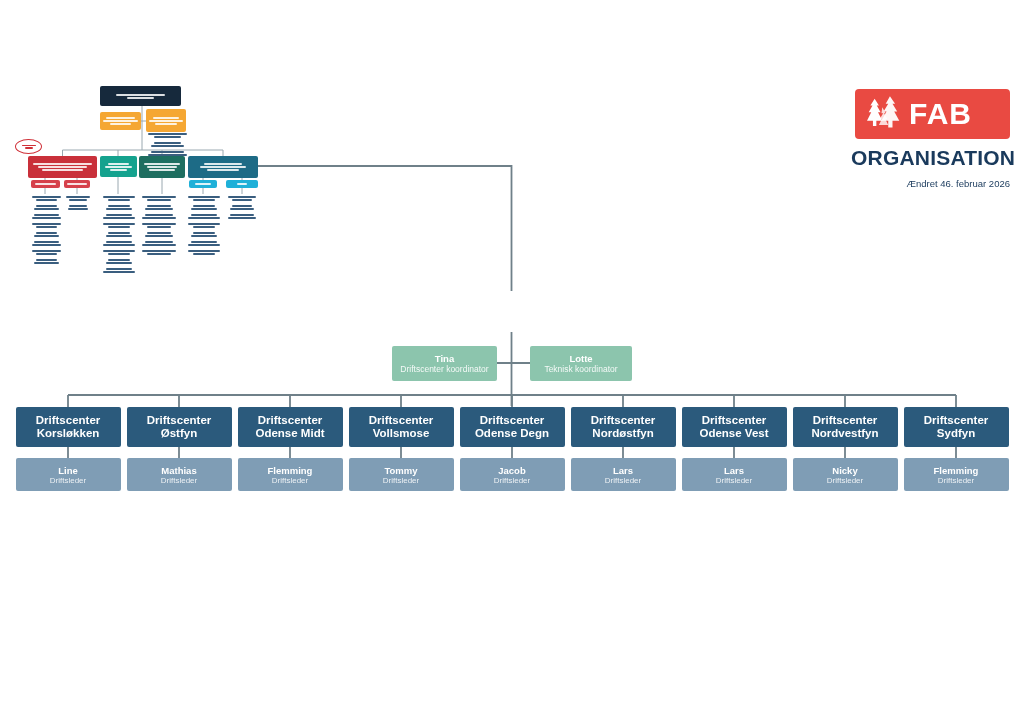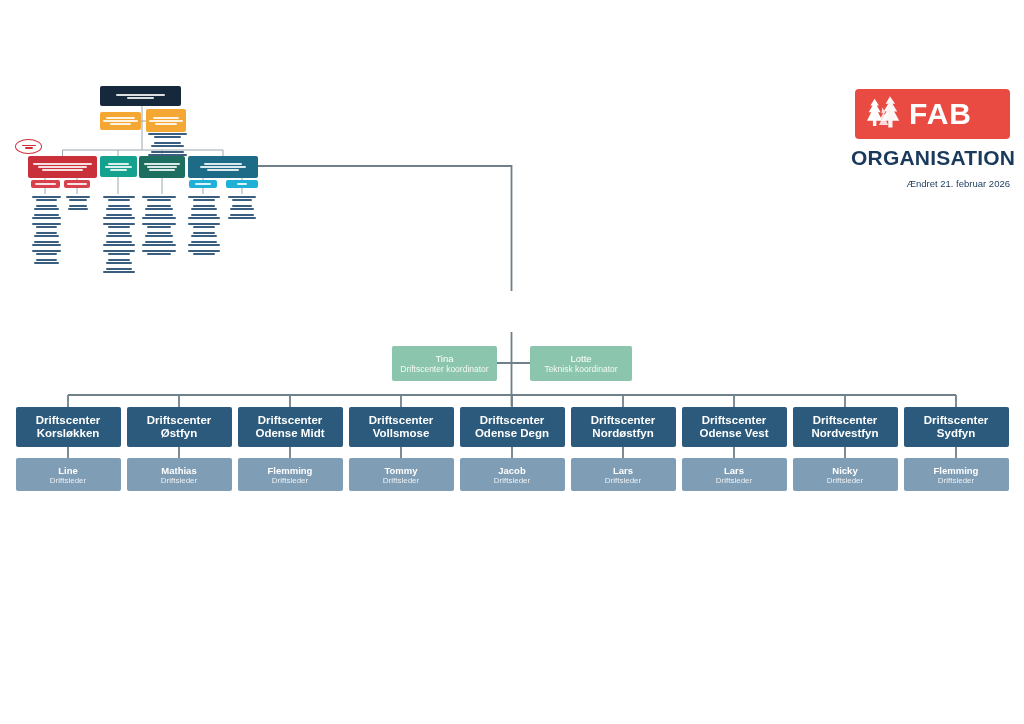--- a/index.html
+++ b/index.html
@@ -9,21 +9,21 @@
   svg.wires{position:absolute;left:0;top:0;pointer-events:none;}
 
   
   .chief-box{left:283px;top:291px;width:457px;height:41px;background:#0ca091;border-radius:2px;
     display:flex;flex-direction:column;align-items:center;justify-content:center;color:#fff;}
   .chief-box .nm{font-weight:bold;font-size:12.5px;line-height:14px;}
   .chief-box .rl{font-size:8.5px;opacity:.9;line-height:10px;}
 
   .coord-box{top:346px;height:35px;background:#8cc5ad;border-radius:2px;color:#fff;
     display:flex;flex-direction:column;align-items:center;justify-content:center;}
-  .coord-box .nm{font-weight:normal;font-size:9.5px;line-height:11px;}
+  .coord-box .nm{font-weight:bold;font-size:9.5px;line-height:11px;}
   .coord-box .rl{font-size:8.5px;opacity:.9;line-height:10px;}
   #coord-0{left:392px;width:105px;}
   #coord-1{left:530px;width:102px;}
 
   .center-col{position:absolute;width:105px;}
   .center-title{height:40px;background:#2b5a7c;border-radius:2px;color:#fff;
     display:flex;flex-direction:column;align-items:center;justify-content:center;
     font-weight:bold;font-size:11.5px;line-height:13px;text-align:center;}
   .center-leader{margin-top:11px;height:33px;background:#7f9db5;border-radius:2px;color:#fff;
     display:flex;flex-direction:column;align-items:center;justify-content:center;text-align:center;}
@@ -394,15 +394,15 @@
   <div class="abs logo-red">
     <svg width="34" height="38" viewBox="0 0 40 44">
       <g fill="#ffffff">
         <path d="M9 4 L14 12 L11.5 12 L16 20 L13 20 L18 30 L11 30 L11 36 L7 36 L7 30 L0 30 L5 20 L2 20 L6.5 12 L4 12 Z"></path>
         <path d="M27 1 L33 10 L30 10 L35.5 19 L32 19 L38 30 L30 30 L30 38 L25 38 L25 30 L17 30 L23 19 L19.5 19 L25 10 L22 10 Z" opacity=".95"></path>
         <path d="M18 14 L22 21 L20 21 L24 28 L21.5 28 L25 35 L14 35 L17.5 28 L15 28 L19 21 L17 21 Z" opacity=".8"></path>
       </g>
     </svg>
     <span class="fab">FAB</span>
   </div>
-  <div class="abs updated">Ændret 21. februar 2026</div>
+  <div class="abs updated">Ændret 46. februar 2026</div>
 
 </div>
 
 </body></html>

